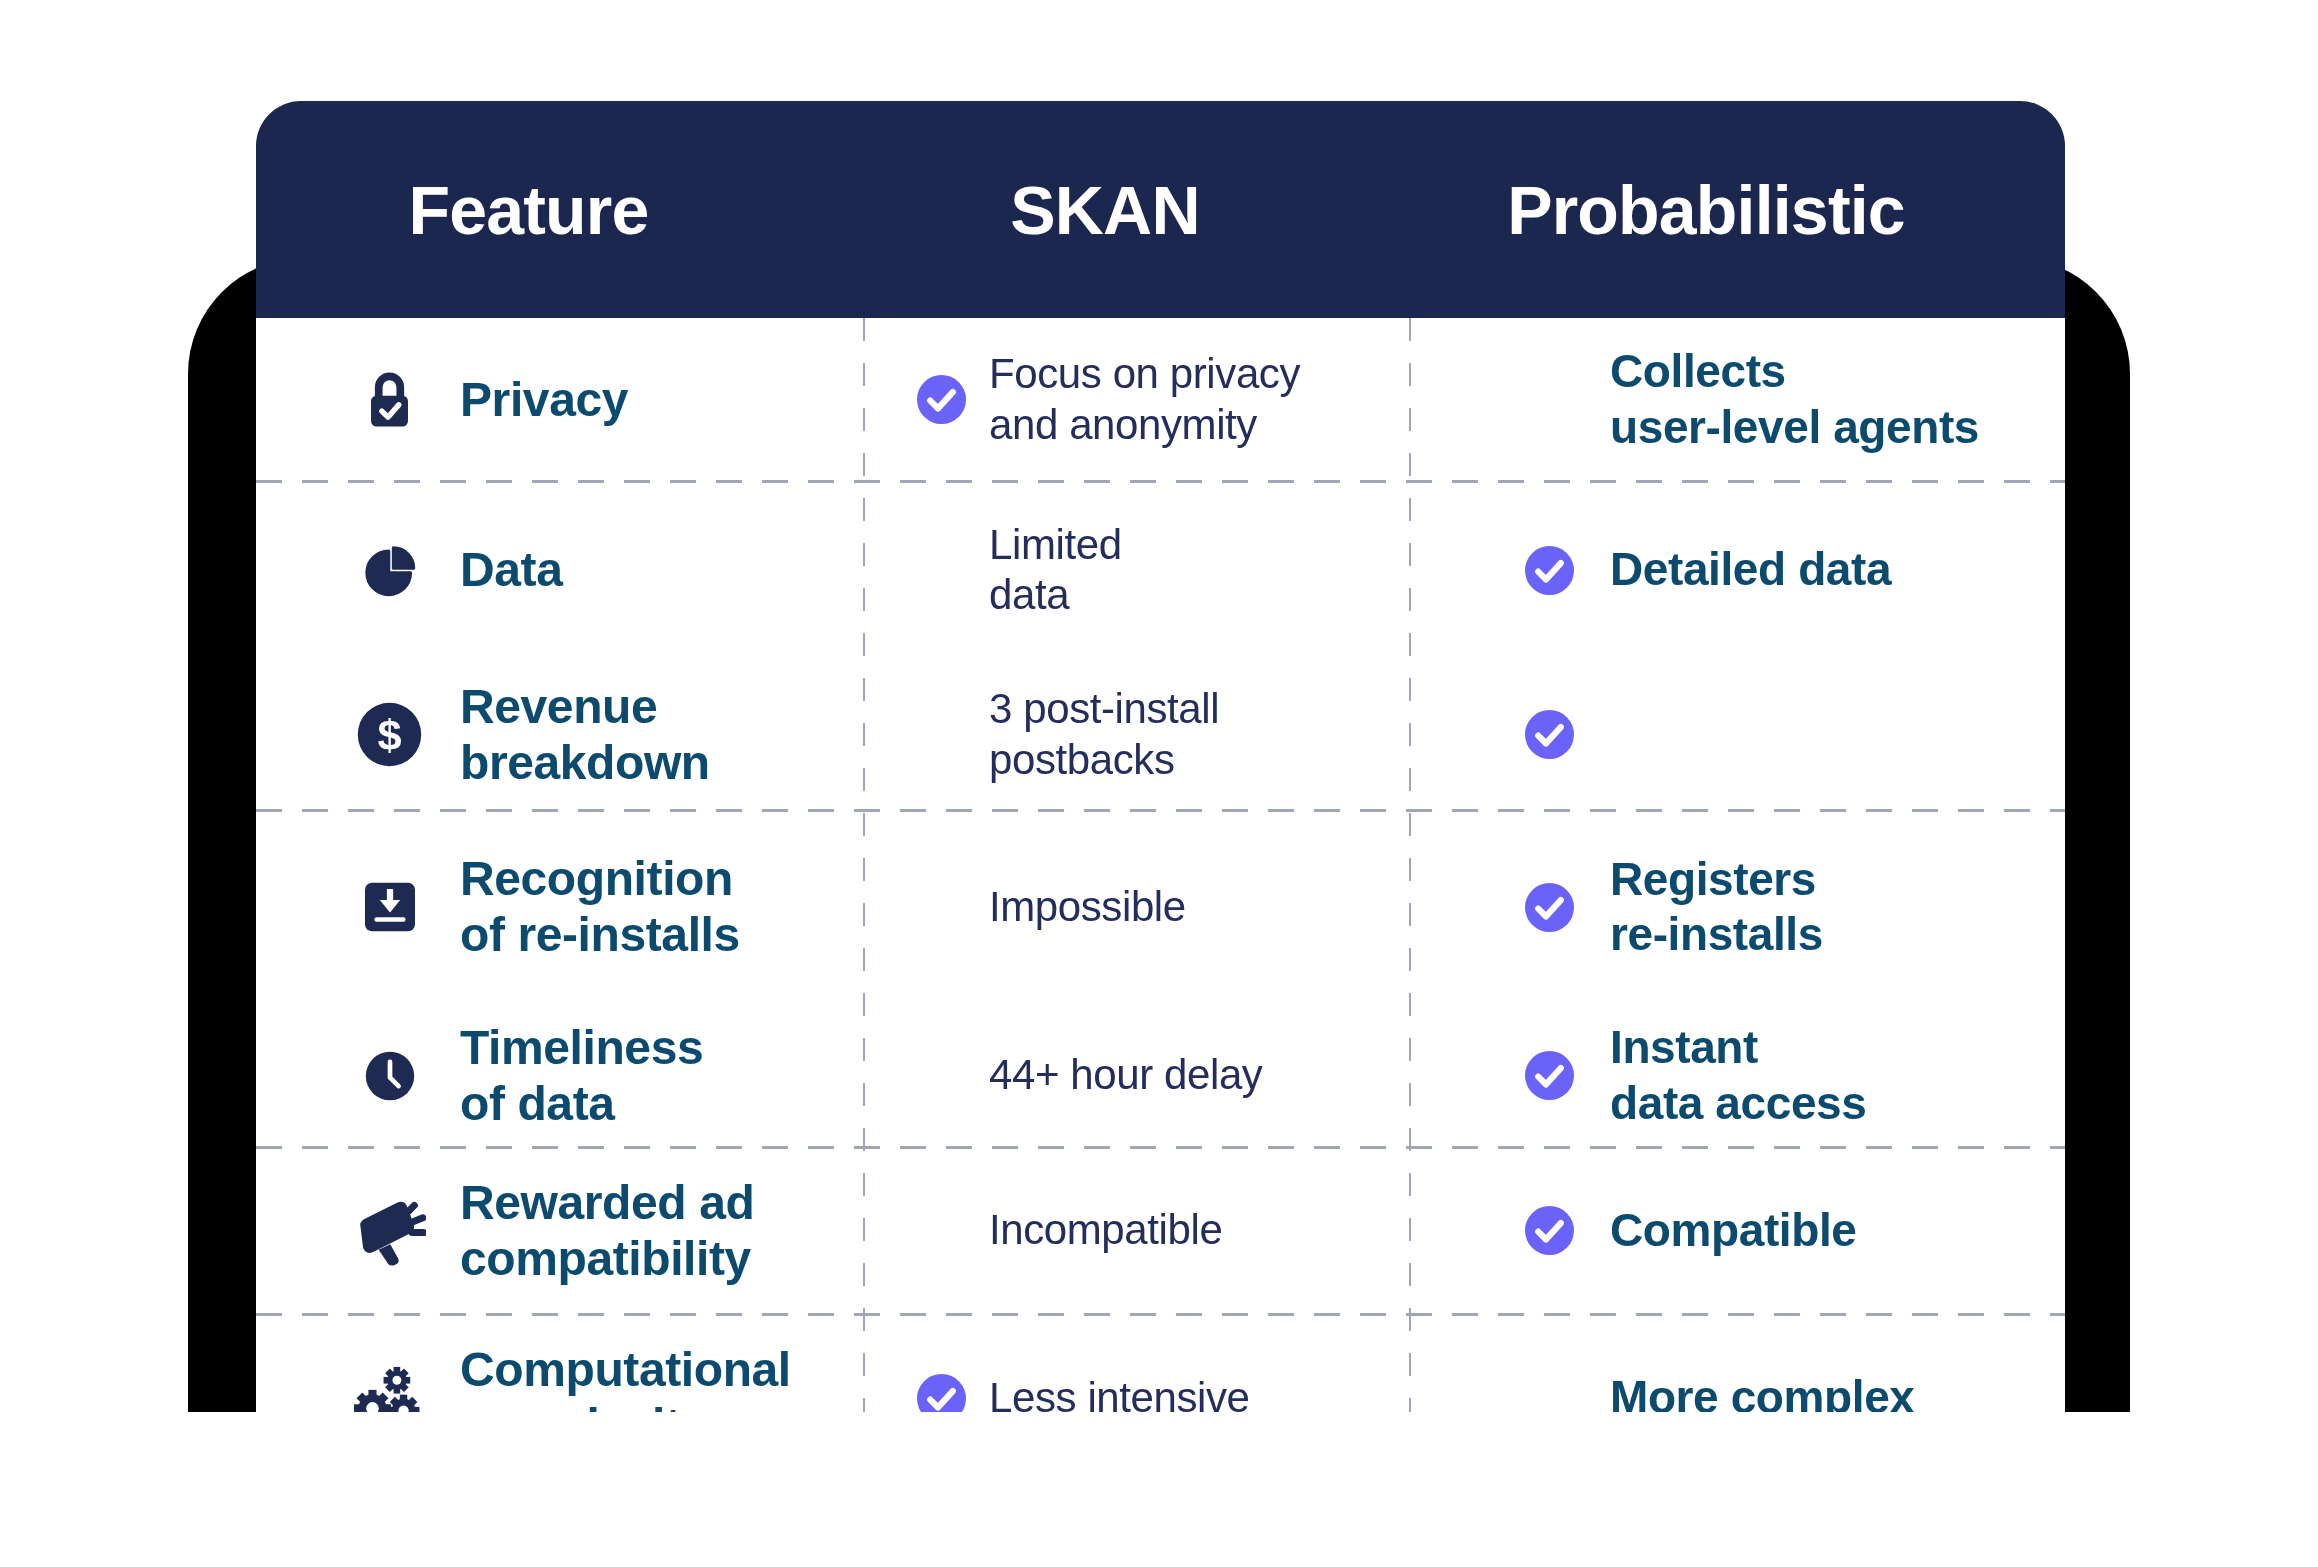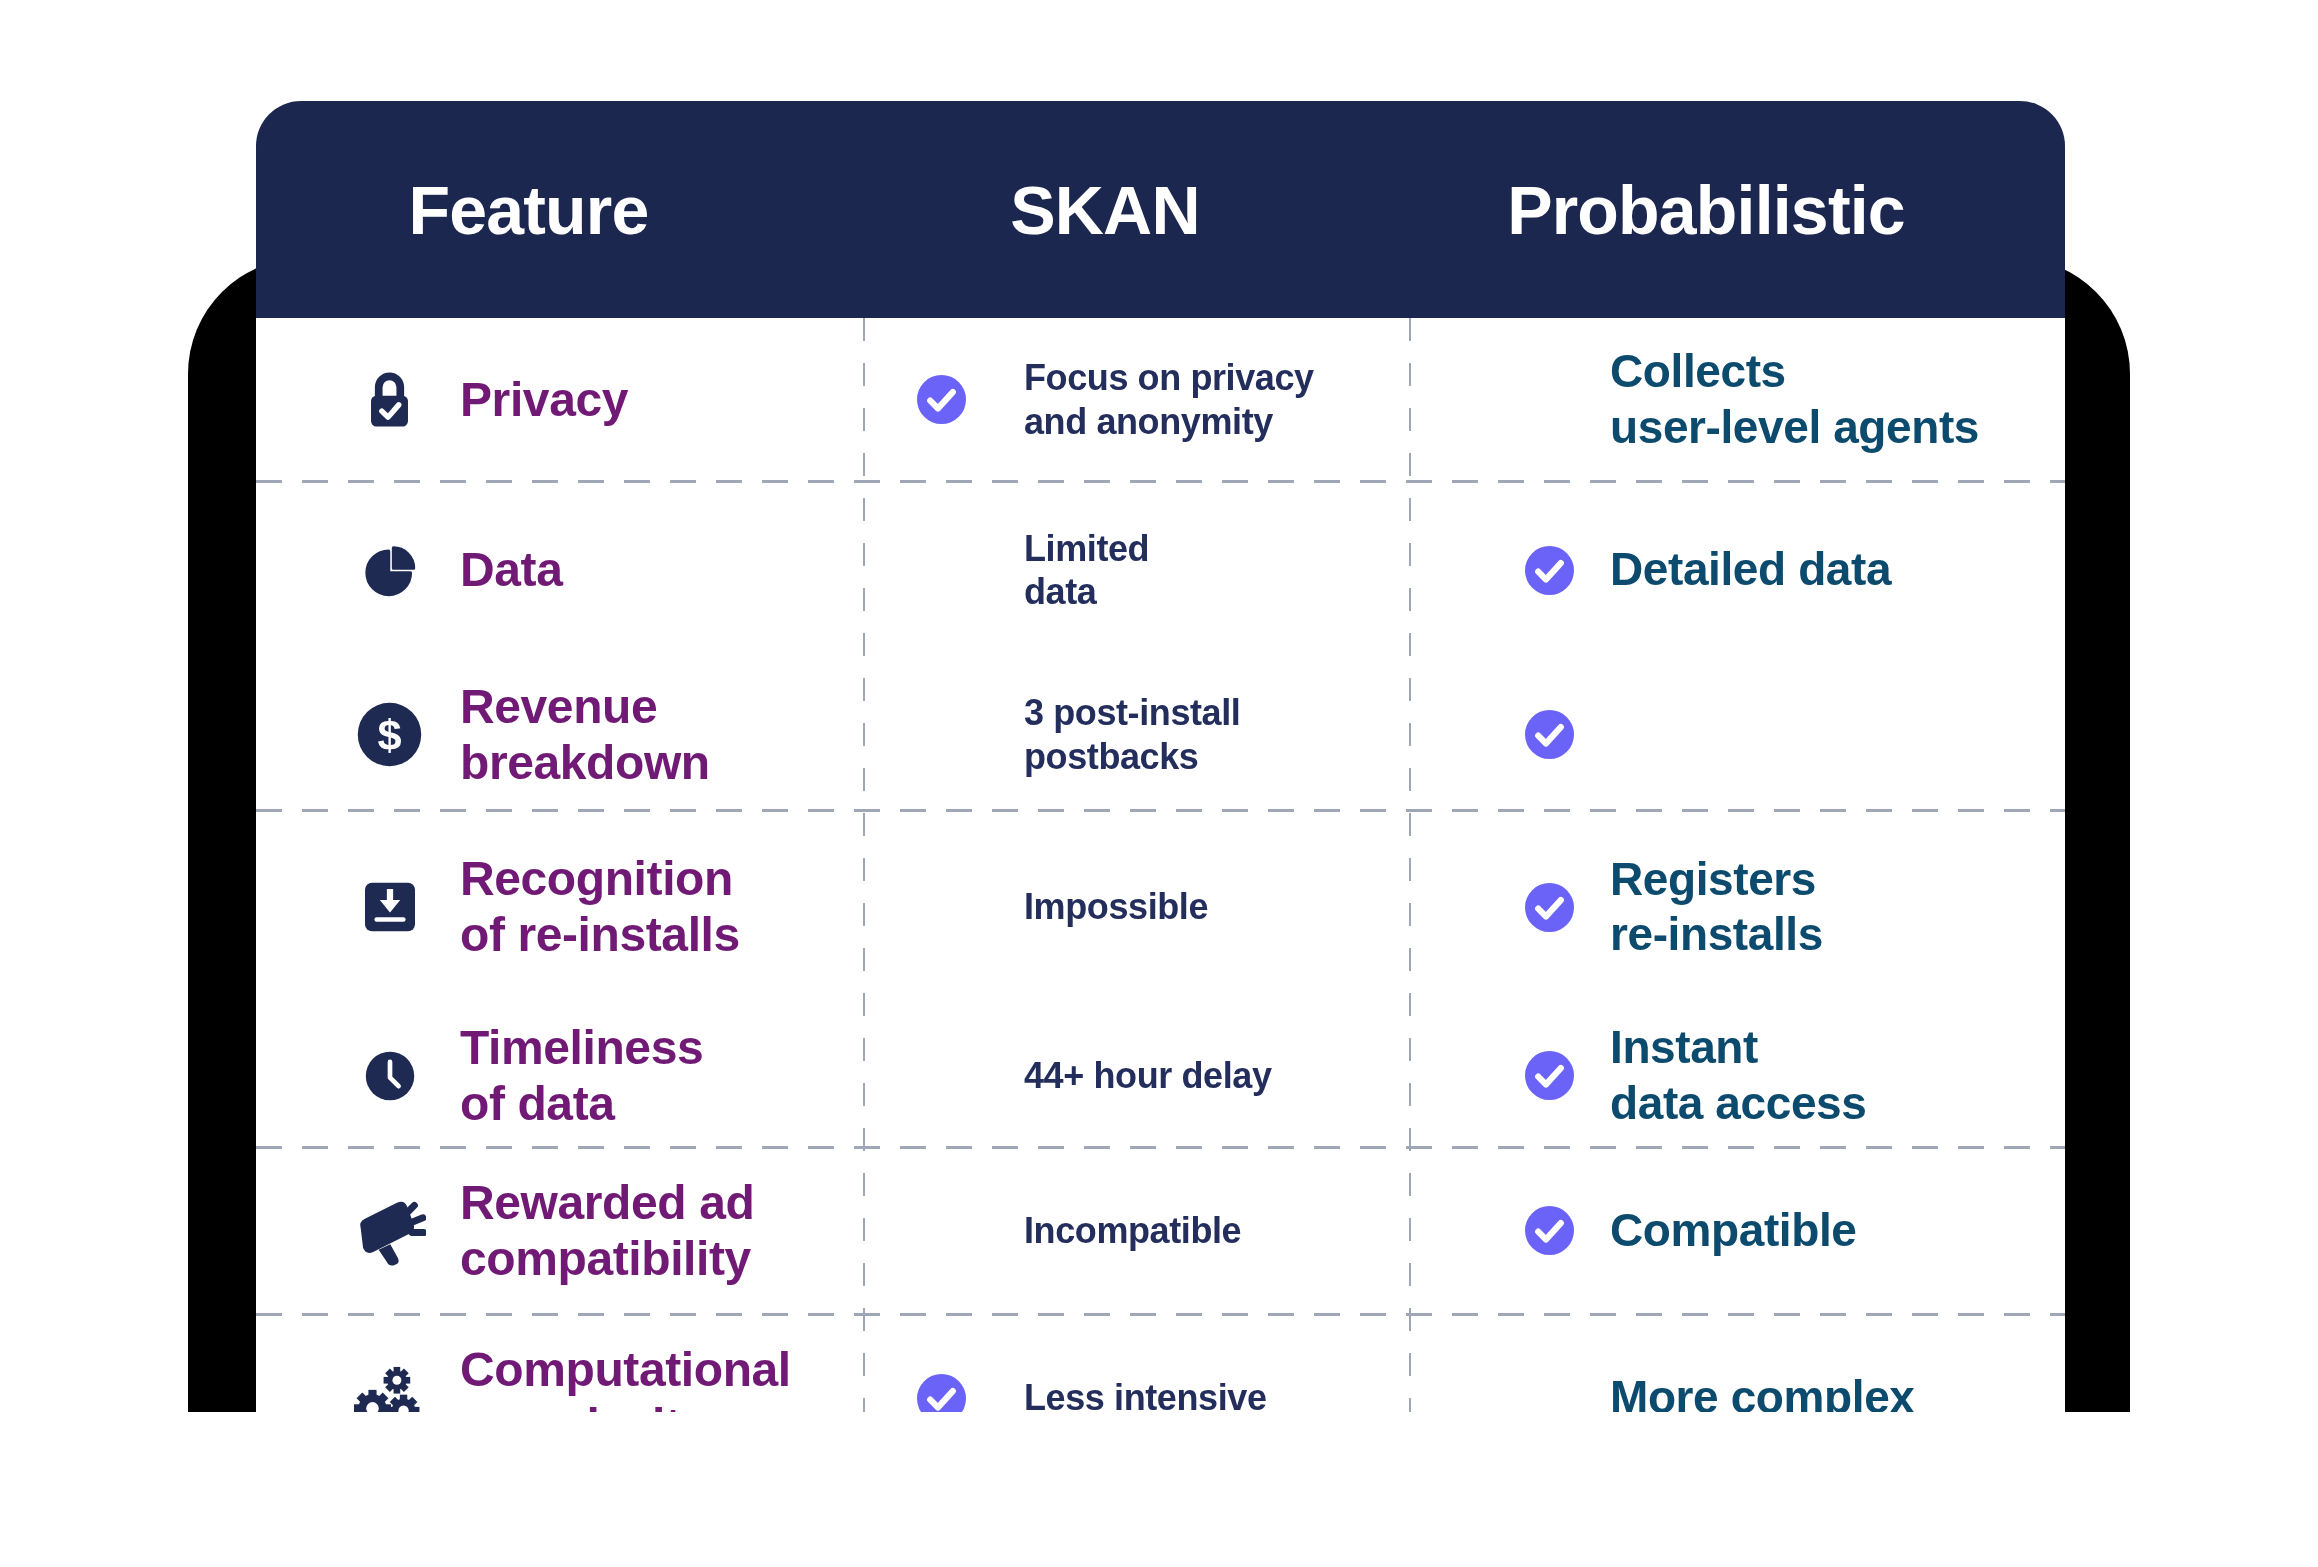--- a/index.html
+++ b/index.html
@@ -30,26 +30,26 @@
          background:repeating-linear-gradient(90deg,#9FA6B6 0 26px,transparent 26px 46px);}
   .hr0{height:163px;} .hr1{height:178px;} .hr2{height:151px;} .hr3{height:194px;}
   .hr4{height:143px;} .hr5{height:167px;} .hr6{height:168px;}
 
   .cell{display:flex;align-items:center;box-sizing:border-box;}
   .c1{width:607px;flex:none;padding-left:91px;}
   .c2{width:546px;flex:none;padding-left:54px;}
   .c3{flex:1;padding-left:116px;}
 
   .iconbox{width:85px;flex:none;display:flex;align-items:center;justify-content:center;}
-  .flabel{margin-left:28px;font-size:48px;font-weight:700;color:#701a75;
+  .flabel{margin-left:28px;font-size:48px;font-weight:700;color:#0c4a6e;
           line-height:1.16;white-space:pre-line;letter-spacing:-0.4px;}
   .check{flex:none;width:49px;height:49px;}
   .c2 .check{margin-right:23px;}
   .c3 .check{margin-right:36px;}
-  .stext{font-size:36px;font-weight:700;color:#232E5C;line-height:1.2;white-space:pre-line;letter-spacing:-0.4px;margin-left:35px;}
+  .stext{font-size:42px;font-weight:400;color:#232E5C;line-height:1.2;white-space:pre-line;letter-spacing:-0.4px;}
   .ptext{font-size:46px;font-weight:700;color:#0c4a6e;line-height:1.2;white-space:pre-line;letter-spacing:-0.4px;}
   svg{display:block;}
 </style>
 </head>
 <body>
 
 <div class="stage">
   <div class="shadow"></div>
 
   <div class="card">

